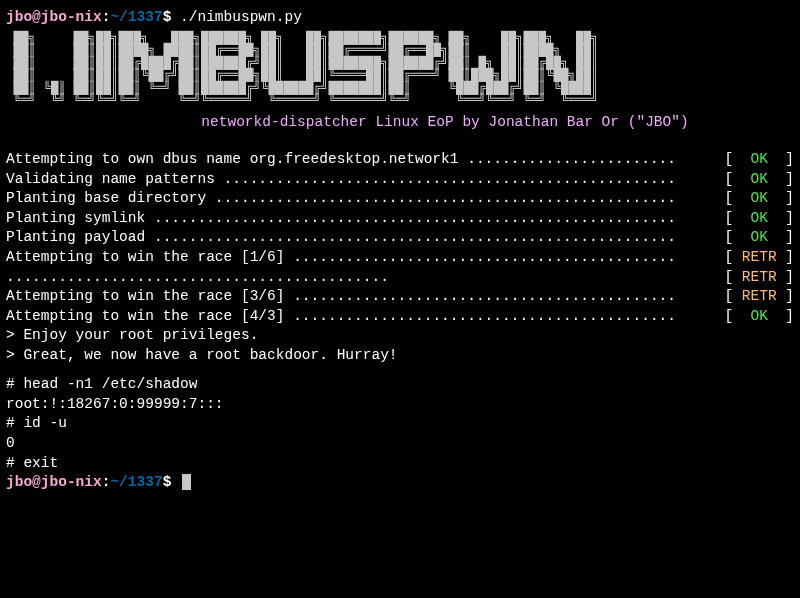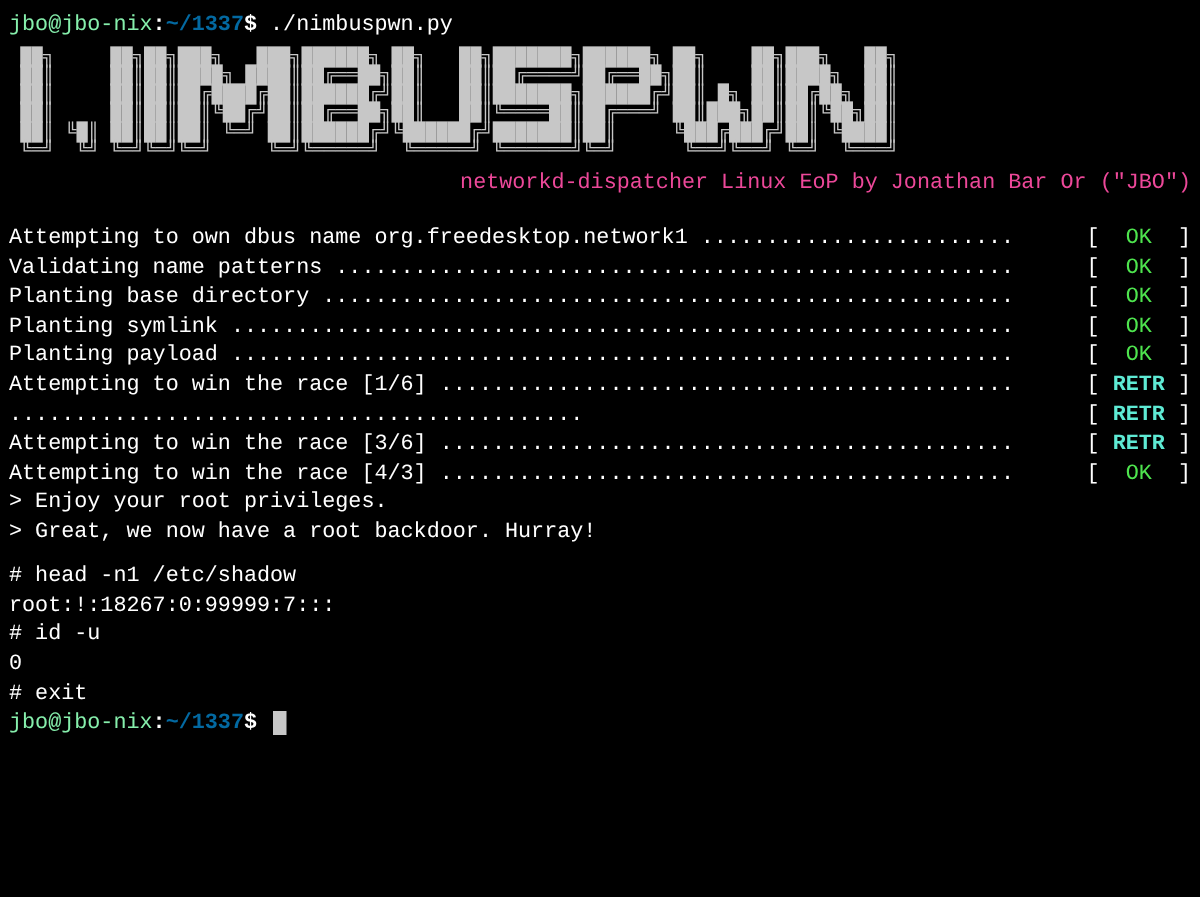--- a/index.html
+++ b/index.html
@@ -7,51 +7,51 @@
     background: #000;
     color: #fff;
     font-family: "Courier New", Courier, monospace;
     font-size: 14.5px;
     line-height: 1.35;
     width: 800px;
     height: 598px;
     padding: 8px 6px;
     overflow: hidden;
   }
-  .prompt-user { color: #86efac; font-weight: normal; }
+  .prompt-user { color: #f9a8d4; font-weight: bold; }
   .prompt-path { color: #0369a1; font-weight: bold; }
   .prompt-colon { color: #fff; font-weight: bold; }
   .prompt-dollar { color: #fff; font-weight: bold; }
   .cmd { color: #fff; }
   .banner {
     color: #c7c7c7;
     font-family: "Courier New", Courier, monospace;
     white-space: pre;
     font-size: 12.5px;
     line-height: 1.0;
     letter-spacing: 0px;
     margin: 4px 0 2px 0;
   }
   .subtitle {
-    color: #ec4899;
-    text-align: right;
+    color: #f0abfc;
+    text-align: center;
     padding-left: 90px;
     margin: 6px 0 18px 0;
   }
   .log-line {
     display: flex;
     white-space: pre;
     color: #fff;
   }
   .log-label { flex: 0 0 auto; }
   .log-dots { flex: 1 1 auto; overflow: hidden; color:#fff; }
   .log-status { flex: 0 0 auto; }
   .bracket { color: #fff; }
   .ok { color: #4ee44e; }
-  .retr { color: #5eead4; font-weight: bold; }
+  .retr { color: #fdba74; font-weight: normal; }
   .msg { color: #fff; white-space: pre; }
   .root-session { color: #fff; white-space: pre; }
   .spacer { height: 10px; }
   .cursor {
     display: inline-block;
     width: 9px;
     height: 16px;
     background: #c7c7c7;
     vertical-align: text-bottom;
     margin-left: 2px;

